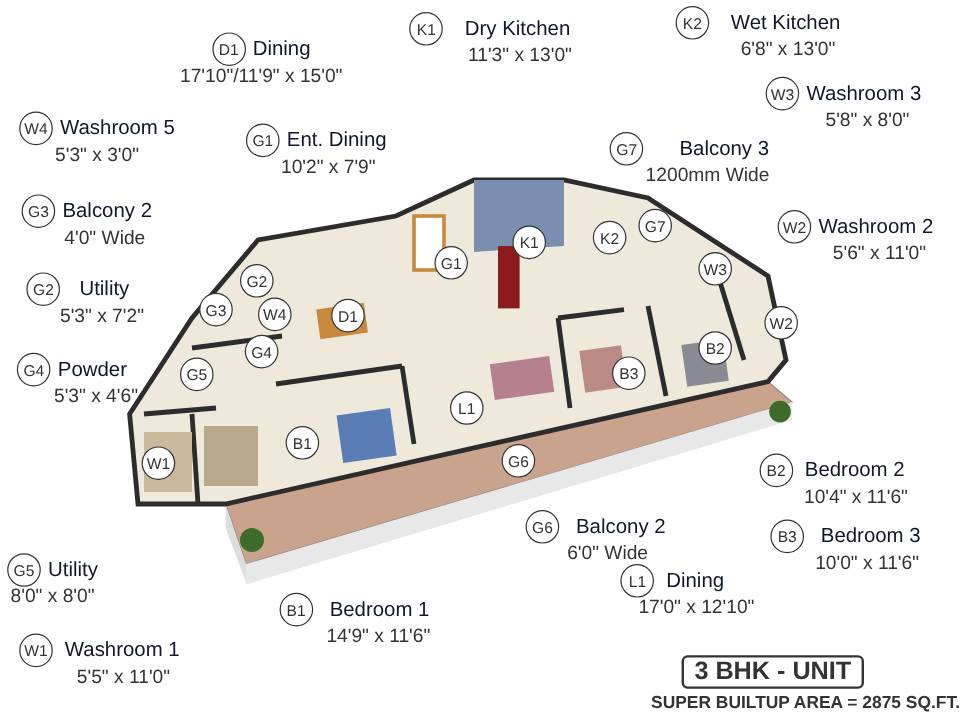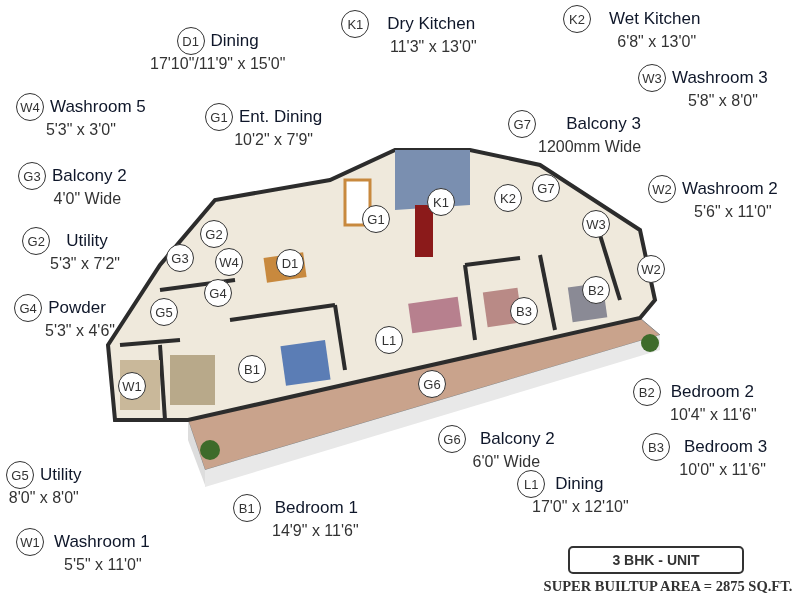--- a/index.html
+++ b/index.html
@@ -9,25 +9,25 @@
   .legend .row { display:flex; align-items:center; gap:6px; }
   .badge { width:28px; height:28px; border:1.6px solid #333; border-radius:50%;
            display:flex; align-items:center; justify-content:center;
            font-size:13px; background:#fff; box-sizing:border-box; color:#333; }
   .lname { font-size:17px; color:#0f172a; white-space:nowrap; }
   .ldim { font-size:16px; color:#333; white-space:nowrap; }
   .plan { position:absolute; left:0; top:0; }
   .mbadge { position:absolute; width:28px; height:28px; border:1.6px solid #333;
             border-radius:50%; background:#fff; display:flex; align-items:center;
             justify-content:center; font-size:13px; box-sizing:border-box; color:#333; }
-  .unit-box { position:absolute; left:568px; top:546px; width:176px; height:28px;
+  .unit-box { position:absolute; left:568px; top:546px; width:152px; height:28px;
               border:2px solid #333; border-radius:5px; display:flex; align-items:center;
-              justify-content:center; font-weight:bold; font-size:14px; box-sizing:border-box; }
-  .area { position:absolute; left:536px; top:578px; width:264px; text-align:center;
-          font-weight:bold; font-size:14.5px; white-space:nowrap;font-family:Liberation Serif, serif; }
+              justify-content:center; font-weight:bold; font-size:21px; box-sizing:border-box; }
+  .area { position:absolute; left:536px; top:578px; width:264px; text-align:right;
+          font-weight:bold; font-size:14.5px; white-space:nowrap; }
 </style>
 </head>
 <body>
 
 <svg class="plan" width="800" height="600" viewBox="0 0 800 600">
 
   <polygon points="188,420 640,318 660,335 205,470" fill="#c9a38c" stroke="#888" stroke-width="1"></polygon>
   <polygon points="188,420 205,470 205,485 188,440" fill="#ddd"></polygon>
   <polygon points="205,470 660,335 660,350 205,487" fill="#e8e8e8"></polygon>
 

